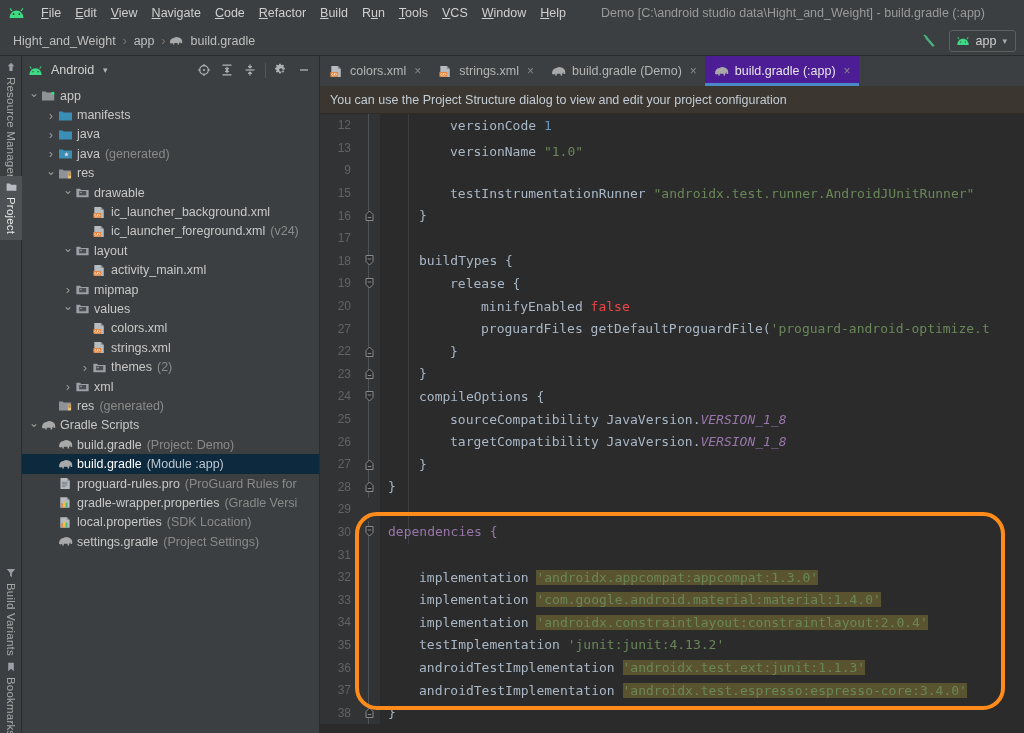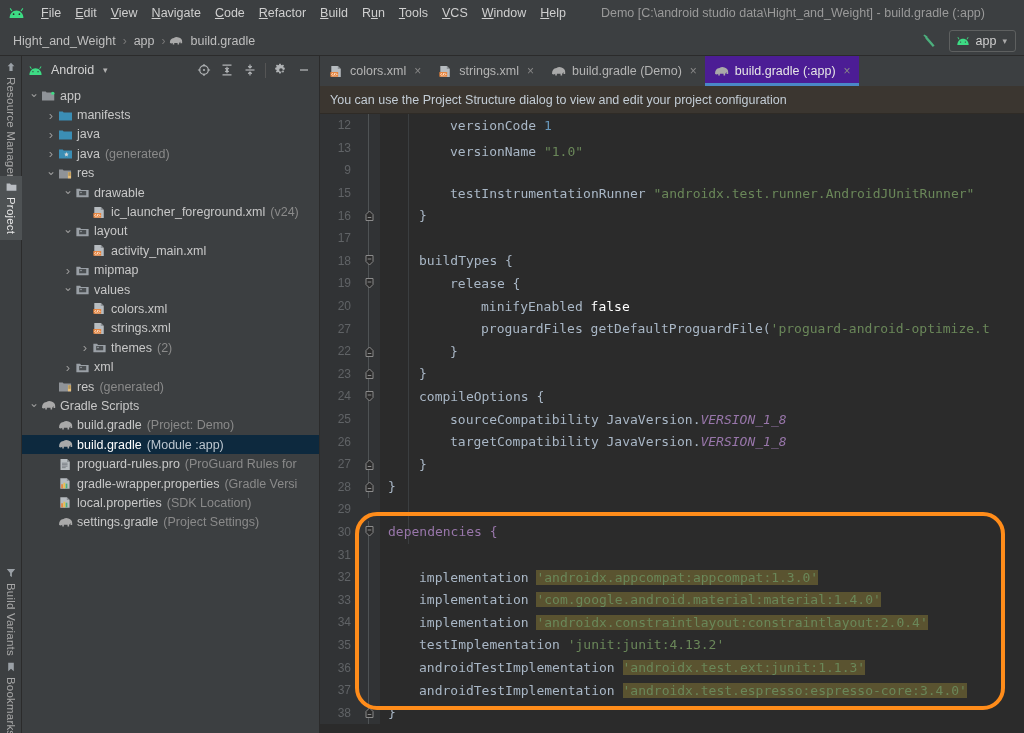--- a/index.html
+++ b/index.html
@@ -139,21 +139,21 @@
     height:22.6px; display:flex; align-items:center;
   }
   .indent-guide {
     position:absolute; top:0; bottom:0; width:1px; background:#3b3e40;
   }
 
   
   .t-def  { color:#a9b7c6; }
   .t-str  { color:#6a8759; }
   .t-num  { color:#6897bb; }
-  .t-kw   { color:#ffffff; }
+  .t-kw   { color:#ef4444; }
   .t-stat { color:#9876aa; font-style:italic; }
   .t-pur  { color:#9876aa; }
   .sel-bg { background:#5a5330; }
 
   
   .annot {
     position:absolute; left:35px; top:398px; width:650px; height:198px;
     border:4px solid #ff8c1a; border-radius:22px; pointer-events:none; z-index:5;
   }
 
@@ -377,20 +377,32 @@
         <div class="row" style="padding-left: 57px;">
           <span class="arrow"></span>
           <span class="ico">
             <svg width="15" height="13" viewBox="0 0 16 14">
               <path d="M2.4 1 h7 l3.2 3.2 v8.8 H2.4 Z" fill="#b7bcc0"></path>
               <path d="M9.4 1 v3.2 h3.2 Z" fill="#8d9296"></path>
               <rect x="1.4" y="7.6" width="8.4" height="5" fill="#e8833a"></rect>
               <path d="M3.9 9 L2.8 10.1 L3.9 11.2 M7.3 9 L8.4 10.1 L7.3 11.2 M6.3 8.8 L5.1 11.4" stroke="#fff" stroke-width="1" fill="none"></path>
             </svg>
           </span>
+          <span class="nm">ic_launcher_background.xml</span>
+        </div>
+        <div class="row" style="padding-left: 57px;">
+          <span class="arrow"></span>
+          <span class="ico">
+            <svg width="15" height="13" viewBox="0 0 16 14">
+              <path d="M2.4 1 h7 l3.2 3.2 v8.8 H2.4 Z" fill="#b7bcc0"></path>
+              <path d="M9.4 1 v3.2 h3.2 Z" fill="#8d9296"></path>
+              <rect x="1.4" y="7.6" width="8.4" height="5" fill="#e8833a"></rect>
+              <path d="M3.9 9 L2.8 10.1 L3.9 11.2 M7.3 9 L8.4 10.1 L7.3 11.2 M6.3 8.8 L5.1 11.4" stroke="#fff" stroke-width="1" fill="none"></path>
+            </svg>
+          </span>
           <span class="nm">ic_launcher_foreground.xml</span>
           <span class="sub">(v24)</span>
         </div>
         <div class="row" style="padding-left: 40px;">
           <span class="arrow" style="font-size: 12px; margin-top: -5px;">⌄</span>
           <span class="ico">
             <svg width="15" height="13" viewBox="0 0 16 14">
               <path d="M1.4 3 h4 l1 1.2 h8.2 v7.8 H1.4 Z" fill="#9aa0a6"></path>
               <rect x="4.4" y="5.4" width="7.6" height="4.6" fill="#4a4e51"></rect>
               <circle cx="6.4" cy="7" r=".9" fill="#9aa0a6"></circle>

